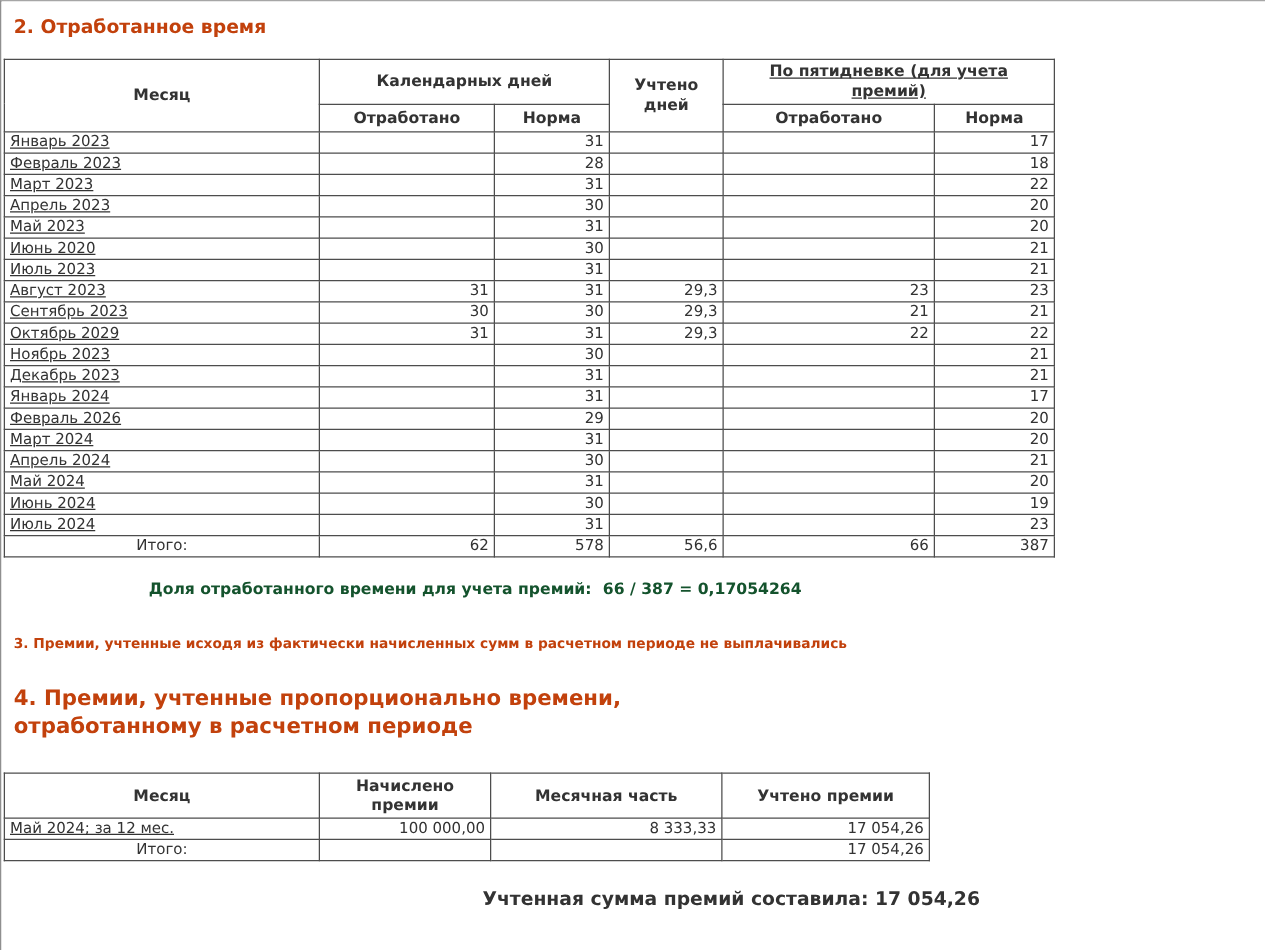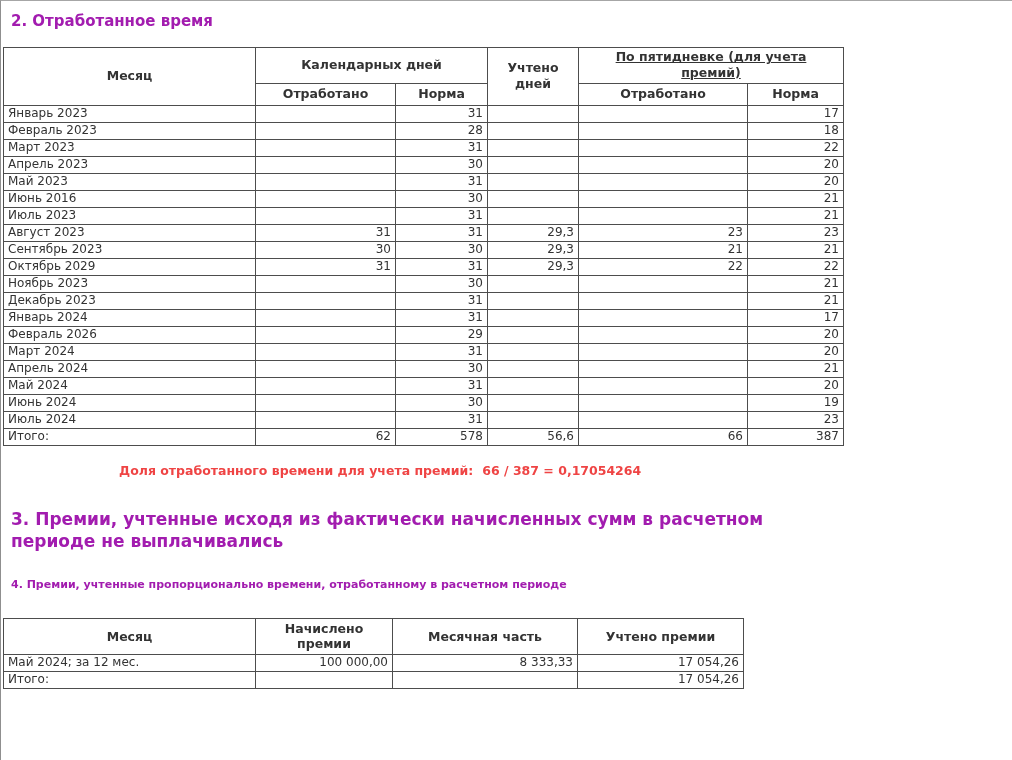--- a/index.html
+++ b/index.html
@@ -12,26 +12,26 @@
     border-left: 1px solid #8f8f8f;
     background: #ffffff;
     overflow: hidden;
     font-family: "DejaVu Sans", "Liberation Sans", sans-serif;
     color: #333333;
   }
   .sec-title {
     font-size: 15px;
     font-weight: bold;
     margin: 0;
-    color: #a21caf;
+    color: #c2410c;
     line-height: 1.3;
   }
   .title-2 { margin: 11px 0 0 10px; }
-  .sec-3 { margin: 30px 0 0 10px; max-width: 775px; font-size: 17px; }
-  .sec-4 { margin: 26px 0 0 10px; max-width: 635px; font-size: 11px; }
+  .sec-3 { margin: 30px 0 0 10px; max-width: 775px; font-size: 11px; }
+  .sec-4 { margin: 26px 0 0 10px; max-width: 635px; font-size: 17px; }
 
   table.grid {
     border-collapse: collapse;
     table-layout: fixed;
     margin-left: 2px;
     empty-cells: show;
   }
   #time-table { margin-top: 15px; }
   #bonus-table { margin-top: 26px; }
   table.grid th, table.grid td {
@@ -50,29 +50,29 @@
     font-size: 12.5px;
     line-height: 1.25;
     white-space: normal;
   }
   #time-table thead tr.hdr-top th { height: 36px; }
   #time-table thead tr.hdr-sub th { height: 22px; }
   #bonus-table thead th { height: 36px; }
   .hdr-narrow  { display: inline-block; max-width: 210px; text-decoration: underline; }
   .hdr-narrow2 { display: inline-block; max-width: 72px; text-align: center; }
   .hdr-narrow3 { display: inline-block; max-width: 100px; text-align: center; }
-  td.cell-left   { text-align: left; }
+  td.cell-left   { text-align: left; text-decoration: underline; }
   td.cell-num    { text-align: right; }
-  td.cell-rlabel { text-align: left; }
+  td.cell-rlabel { text-align: center; }
 
   .share-line {
     margin: 17px 0 0 118px;
     font-size: 12.5px;
     font-weight: bold;
-    color: #ef4444;
+    color: #14532d;
   }
   .share-line .share-value { margin-left: 9px; }
   .final-line {
     margin: 21px 0 0 385px;
     font-size: 15px;
     font-weight: bold;
     color: #333333;
   }
 </style>
 </head>
@@ -140,21 +140,21 @@
         </tr>
         <tr>
           <td class="cell-left">Май 2023</td>
           <td class="cell-num"></td>
           <td class="cell-num">31</td>
           <td class="cell-num"></td>
           <td class="cell-num"></td>
           <td class="cell-num">20</td>
         </tr>
         <tr>
-          <td class="cell-left">Июнь 2016</td>
+          <td class="cell-left">Июнь 2020</td>
           <td class="cell-num"></td>
           <td class="cell-num">30</td>
           <td class="cell-num"></td>
           <td class="cell-num"></td>
           <td class="cell-num">21</td>
         </tr>
         <tr>
           <td class="cell-left">Июль 2023</td>
           <td class="cell-num"></td>
           <td class="cell-num">31</td>
@@ -305,14 +305,15 @@
     <tbody>
       <tr>
         <td class="cell-rlabel">Итого:</td>
         <td class="cell-num"></td>
         <td class="cell-num"></td>
         <td class="cell-num">17 054,26</td>
       </tr>
     </tbody>
   </table>
 
+  <p class="final-line">Учтенная сумма премий составила: 17 054,26</p>
 
 </div>
 
 </body></html>

